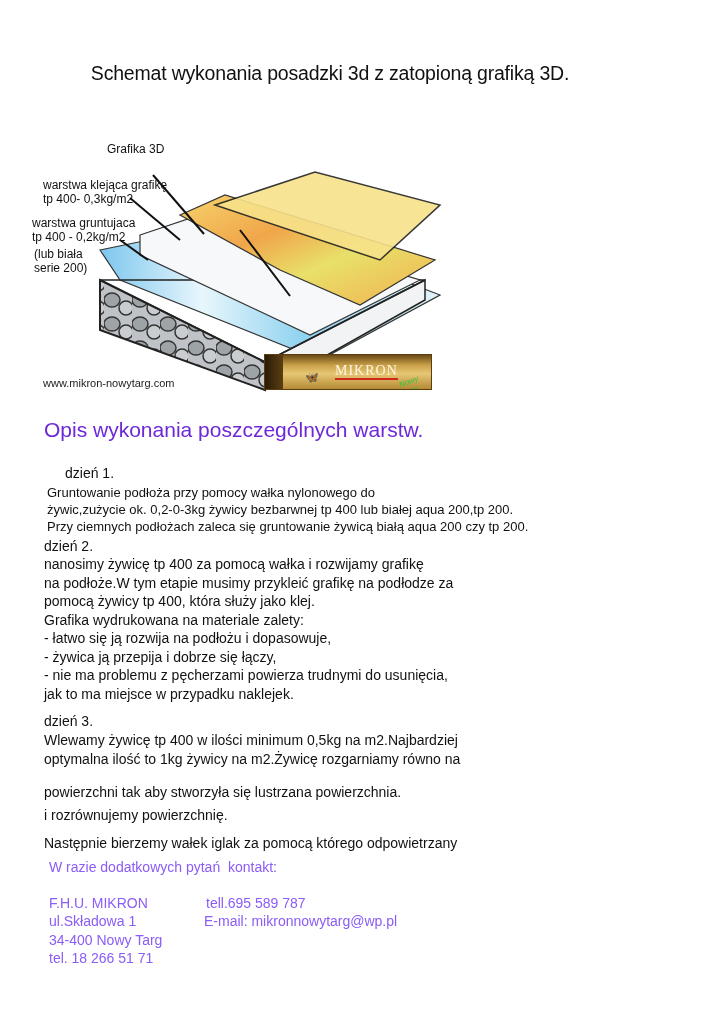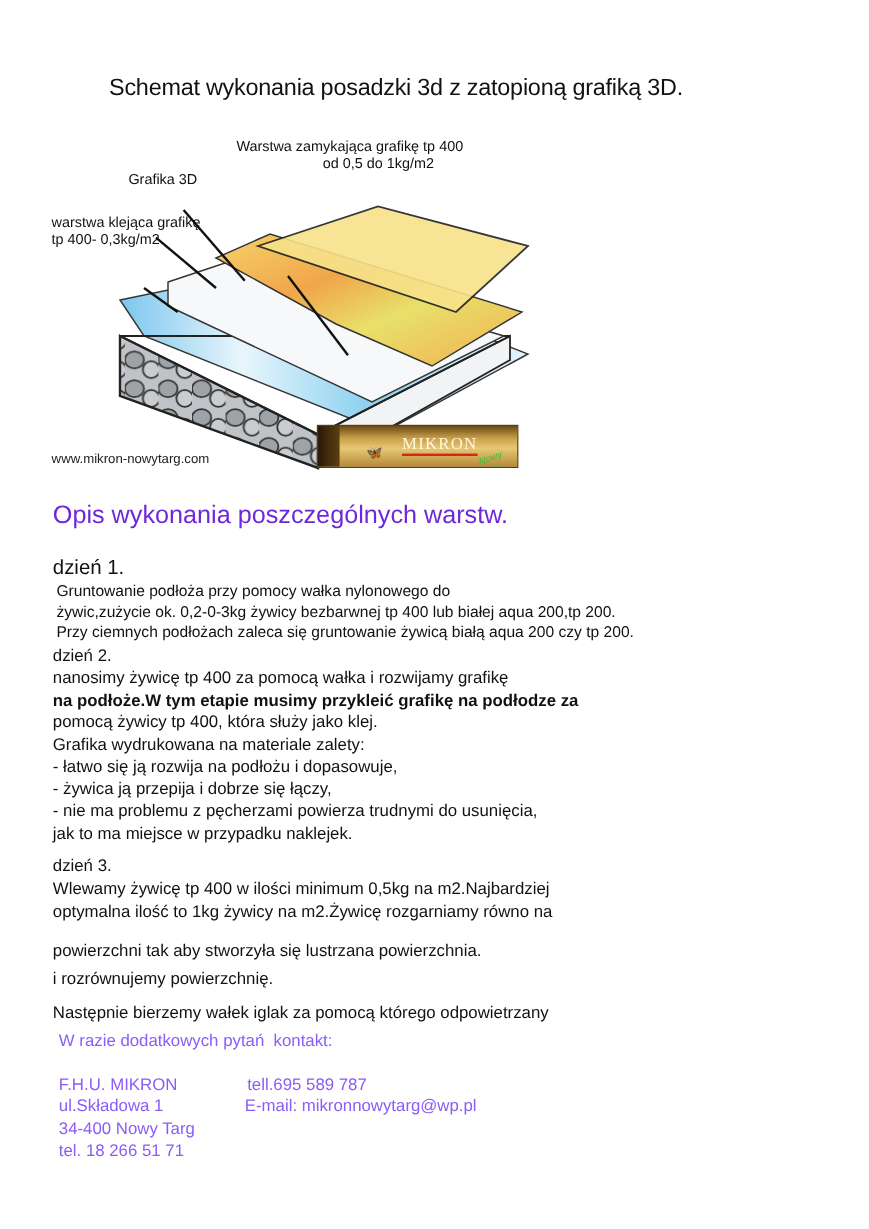--- a/index.html
+++ b/index.html
@@ -59,50 +59,52 @@
     <polygon points="195,105 295,72 420,105 360,160" fill="#f7e28a" stroke="#222" stroke-width="1.5" opacity="0.9"></polygon>
 
     <g stroke="#111" stroke-width="2" fill="#111">
       <line x1="220" y1="130" x2="270" y2="196"></line>
       <line x1="133" y1="75" x2="184" y2="134"></line>
       <line x1="110" y1="98" x2="160" y2="140"></line>
       <line x1="100" y1="140" x2="128" y2="160"></line>
     </g>
   </svg>
 
-  <div class="lbl" style="left:177px; top:15px;">
-    <div>Warstwa zamykająca grafikę tp 400</div>
-    <div style="padding-left:72px;">od 0,5 do 1kg/m2</div>
-  </div>
   <div class="lbl" style="left:87px; top:42px;">Grafika 3D</div>
   <div class="lbl" style="left:23px; top:78px;">
     <div>warstwa klejąca grafikę</div>
     <div>tp 400- 0,3kg/m2</div>
+  </div>
+  <div class="lbl" style="left:12px; top:116px;">
+    <div>warstwa gruntujaca</div>
+    <div>tp 400 - 0,2kg/m2</div>
+    <div style="padding-left:2px; margin-top:3px;">(lub biała</div>
+    <div style="padding-left:2px;">serie 200)</div>
   </div>
 </div>
 
 <div class="website">www.mikron-nowytarg.com</div>
 
 <div class="logo">
   <div class="dark"></div>
   <div class="butterfly">🦋</div>
   <div class="name">MIKRON</div>
   <div class="sub">Nowy Targ</div>
 </div>
 
 <div class="h2">Opis wykonania poszczególnych warstw.</div>
 
-<div class="p" style="top:464px; font-size:17px;">dzień 1.</div>
+<div class="p" style="top:464px; font-size:14px;margin-left:21px;">dzień 1.</div>
 <div class="p small" style="top:484px; left:47px;">Gruntowanie podłoża przy pomocy wałka nylonowego do</div>
 <div class="p small" style="top:501px; left:47px;">żywic,zużycie ok. 0,2-0-3kg żywicy bezbarwnej tp 400 lub białej aqua 200,tp 200.</div>
 <div class="p small" style="top:518px; left:47px;">Przy ciemnych podłożach zaleca się gruntowanie żywicą białą aqua 200 czy tp 200.</div>
 
 <div class="p" style="top:537px;">dzień 2.</div>
 <div class="p" style="top:555px;">nanosimy żywicę tp 400 za pomocą wałka i rozwijamy grafikę</div>
-<div class="p" style="top:574px;font-weight:bold;">na podłoże.W tym etapie musimy przykleić grafikę na podłodze za</div>
+<div class="p" style="top:574px;">na podłoże.W tym etapie musimy przykleić grafikę na podłodze za</div>
 <div class="p" style="top:592px;">pomocą żywicy tp 400, która służy jako klej.</div>
 <div class="p" style="top:611px;">Grafika wydrukowana na materiale zalety:</div>
 <div class="p" style="top:629px;">- łatwo się ją rozwija na podłożu i dopasowuje,</div>
 <div class="p" style="top:648px;">- żywica ją przepija i dobrze się łączy,</div>
 <div class="p" style="top:666px;">- nie ma problemu z pęcherzami powierza trudnymi do usunięcia,</div>
 <div class="p" style="top:685px;">jak to ma miejsce w przypadku naklejek.</div>
 
 <div class="p" style="top:712px;">dzień 3.</div>
 <div class="p" style="top:731px;">Wlewamy żywicę tp 400 w ilości minimum 0,5kg na m2.Najbardziej</div>
 <div class="p" style="top:750px;">optymalna ilość to 1kg żywicy na m2.Żywicę rozgarniamy równo na</div>

